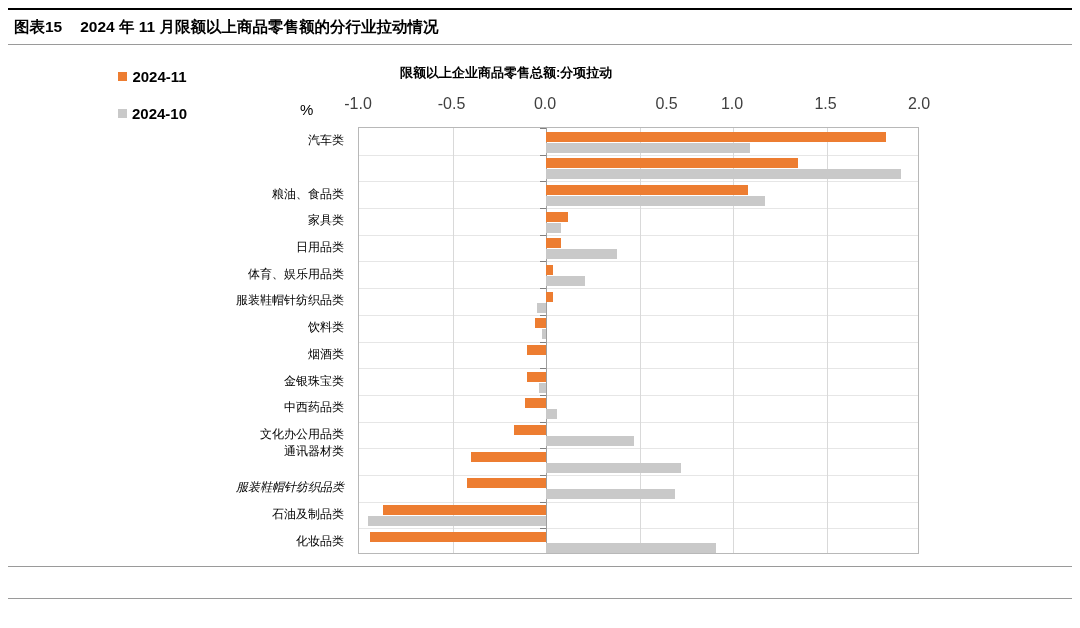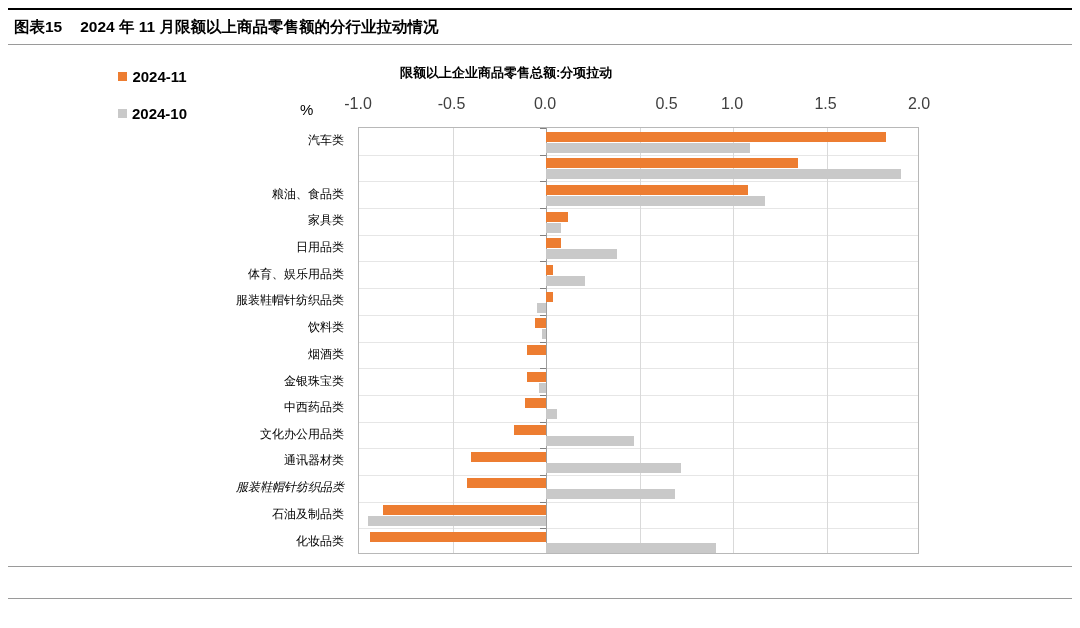--- a/index.html
+++ b/index.html
@@ -239,21 +239,21 @@
       <div class="cat" style="top: 66.7188px;">粮油、食品类</div>
       <div class="cat" style="top: 93.4062px;">家具类</div>
       <div class="cat" style="top: 120.094px;">日用品类</div>
       <div class="cat" style="top: 146.781px;">体育、娱乐用品类</div>
       <div class="cat" style="top: 173.469px;">服装鞋帽针纺织品类</div>
       <div class="cat" style="top: 200.156px;">饮料类</div>
       <div class="cat" style="top: 226.844px;">烟酒类</div>
       <div class="cat" style="top: 253.531px; margin-left: 9px;">金银珠宝类</div>
       <div class="cat" style="top: 280.219px;">中西药品类</div>
       <div class="cat" style="top: 306.906px;">文化办公用品类</div>
-      <div class="cat" style="top: 333px;">通讯器材类</div>
+      <div class="cat" style="top: 324px;">通讯器材类</div>
       <div class="cat" style="top: 360.281px; font-style: italic;">服装鞋帽针纺织品类</div>
       <div class="cat" style="top: 386.969px;">石油及制品类</div>
       <div class="cat" style="top: 413.656px;">化妆品类</div>
     </div>
 
   <div class="plot" id="plot">
       <div class="hgrid" style="top: 400.312px;"></div>
       <div class="hgrid" style="top: 373.625px;"></div>
       <div class="hgrid" style="top: 346.938px;"></div>
       <div class="hgrid" style="top: 320.25px;"></div>

